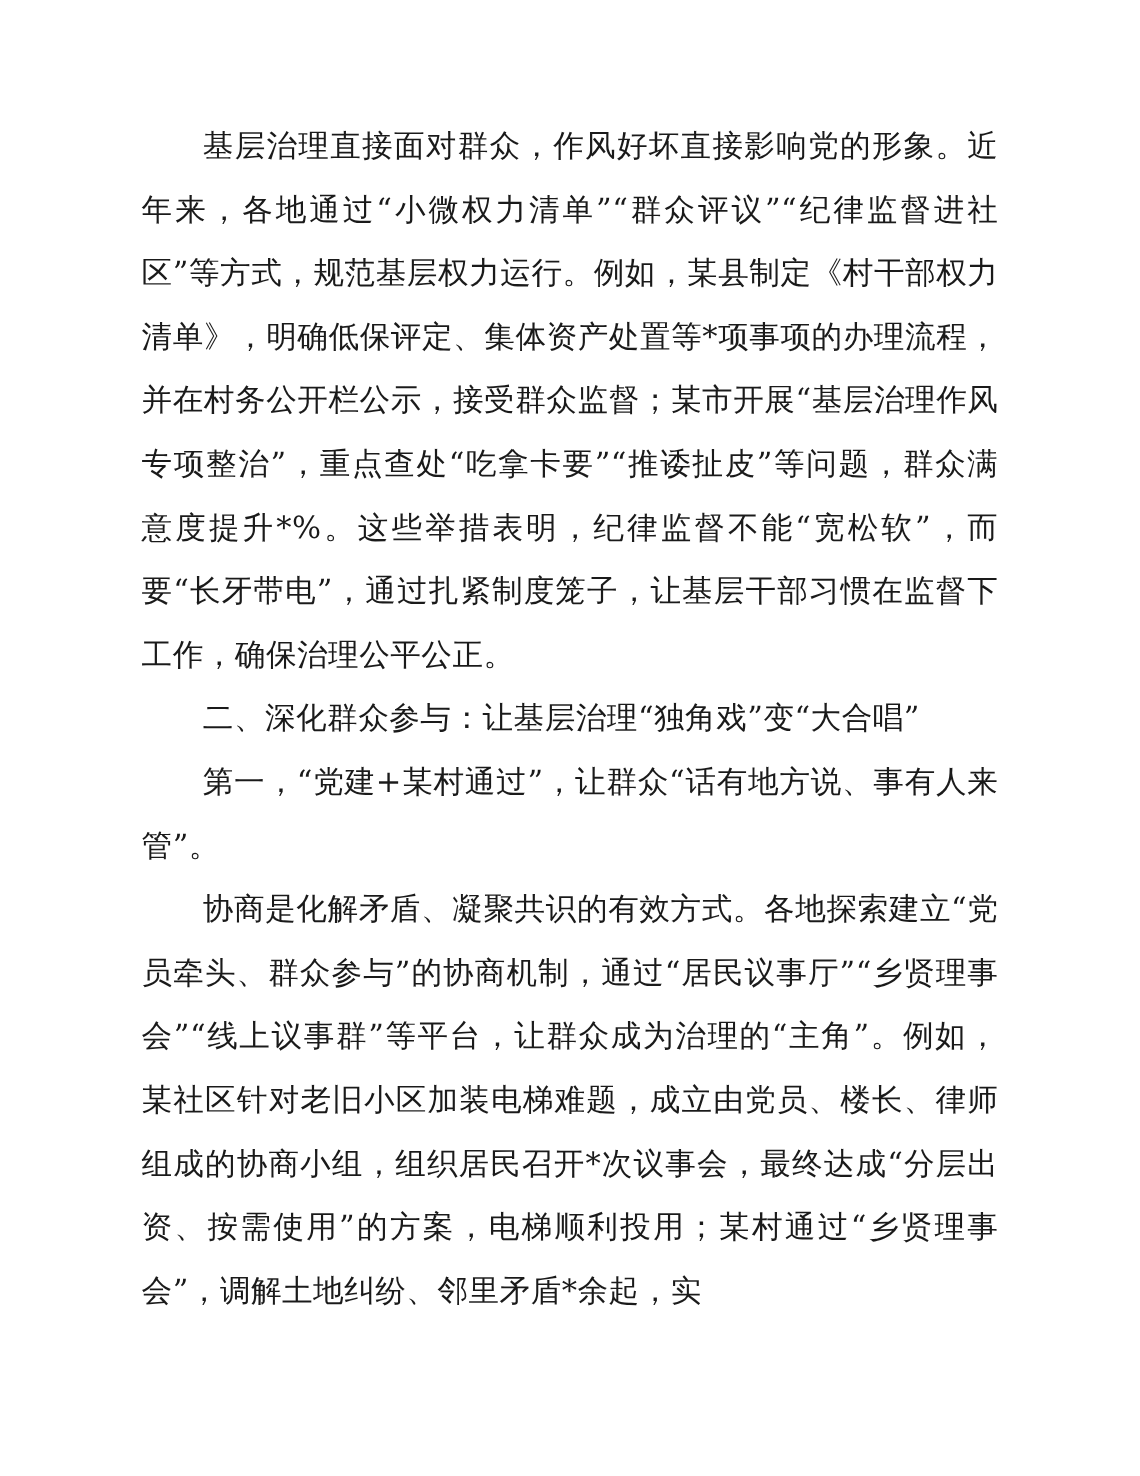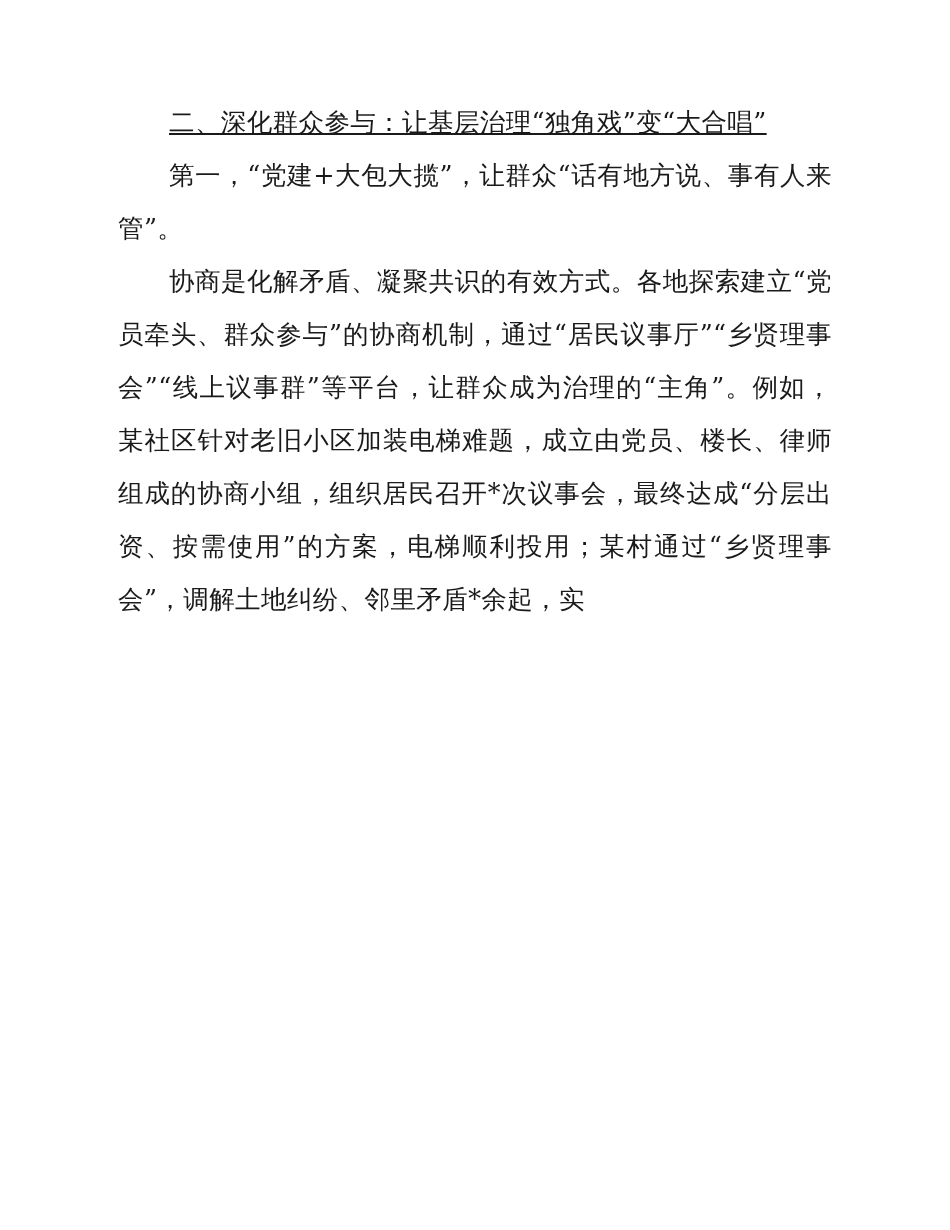--- a/index.html
+++ b/index.html
@@ -33,25 +33,25 @@
     text-indent: 2em;
     font-size: 25.5px;
     line-height: 53px;
     white-space: normal;
   }
   p.heading {
     margin: 0;
     text-indent: 2em;
     font-size: 25.5px;
     line-height: 53px;
-    text-decoration: underline;
   }
 </style>
 </head>
 <body>
 
 <div class="page">
   <div class="doc-body">
+    <p class="para">基层治理直接面对群众，作风好坏直接影响党的形象。近年来，各地通过“小微权力清单”“群众评议”“纪律监督进社区”等方式，规范基层权力运行。例如，某县制定《村干部权力清单》，明确低保评定、集体资产处置等*项事项的办理流程，并在村务公开栏公示，接受群众监督；某市开展“基层治理作风专项整治”，重点查处“吃拿卡要”“推诿扯皮”等问题，群众满意度提升*%。这些举措表明，纪律监督不能“宽松软”，而要“长牙带电”，通过扎紧制度笼子，让基层干部习惯在监督下工作，确保治理公平公正。</p>
     <p class="heading">二、深化群众参与：让基层治理“独角戏”变“大合唱”</p>
-    <p class="para">第一，“党建+大包大揽”，让群众“话有地方说、事有人来管”。</p>
+    <p class="para">第一，“党建+某村通过”，让群众“话有地方说、事有人来管”。</p>
     <p class="para">协商是化解矛盾、凝聚共识的有效方式。各地探索建立“党员牵头、群众参与”的协商机制，通过“居民议事厅”“乡贤理事会”“线上议事群”等平台，让群众成为治理的“主角”。例如，某社区针对老旧小区加装电梯难题，成立由党员、楼长、律师组成的协商小组，组织居民召开*次议事会，最终达成“分层出资、按需使用”的方案，电梯顺利投用；某村通过“乡贤理事会”，调解土地纠纷、邻里矛盾*余起，实</p>
   </div>
 </div>
 
 </body></html>

